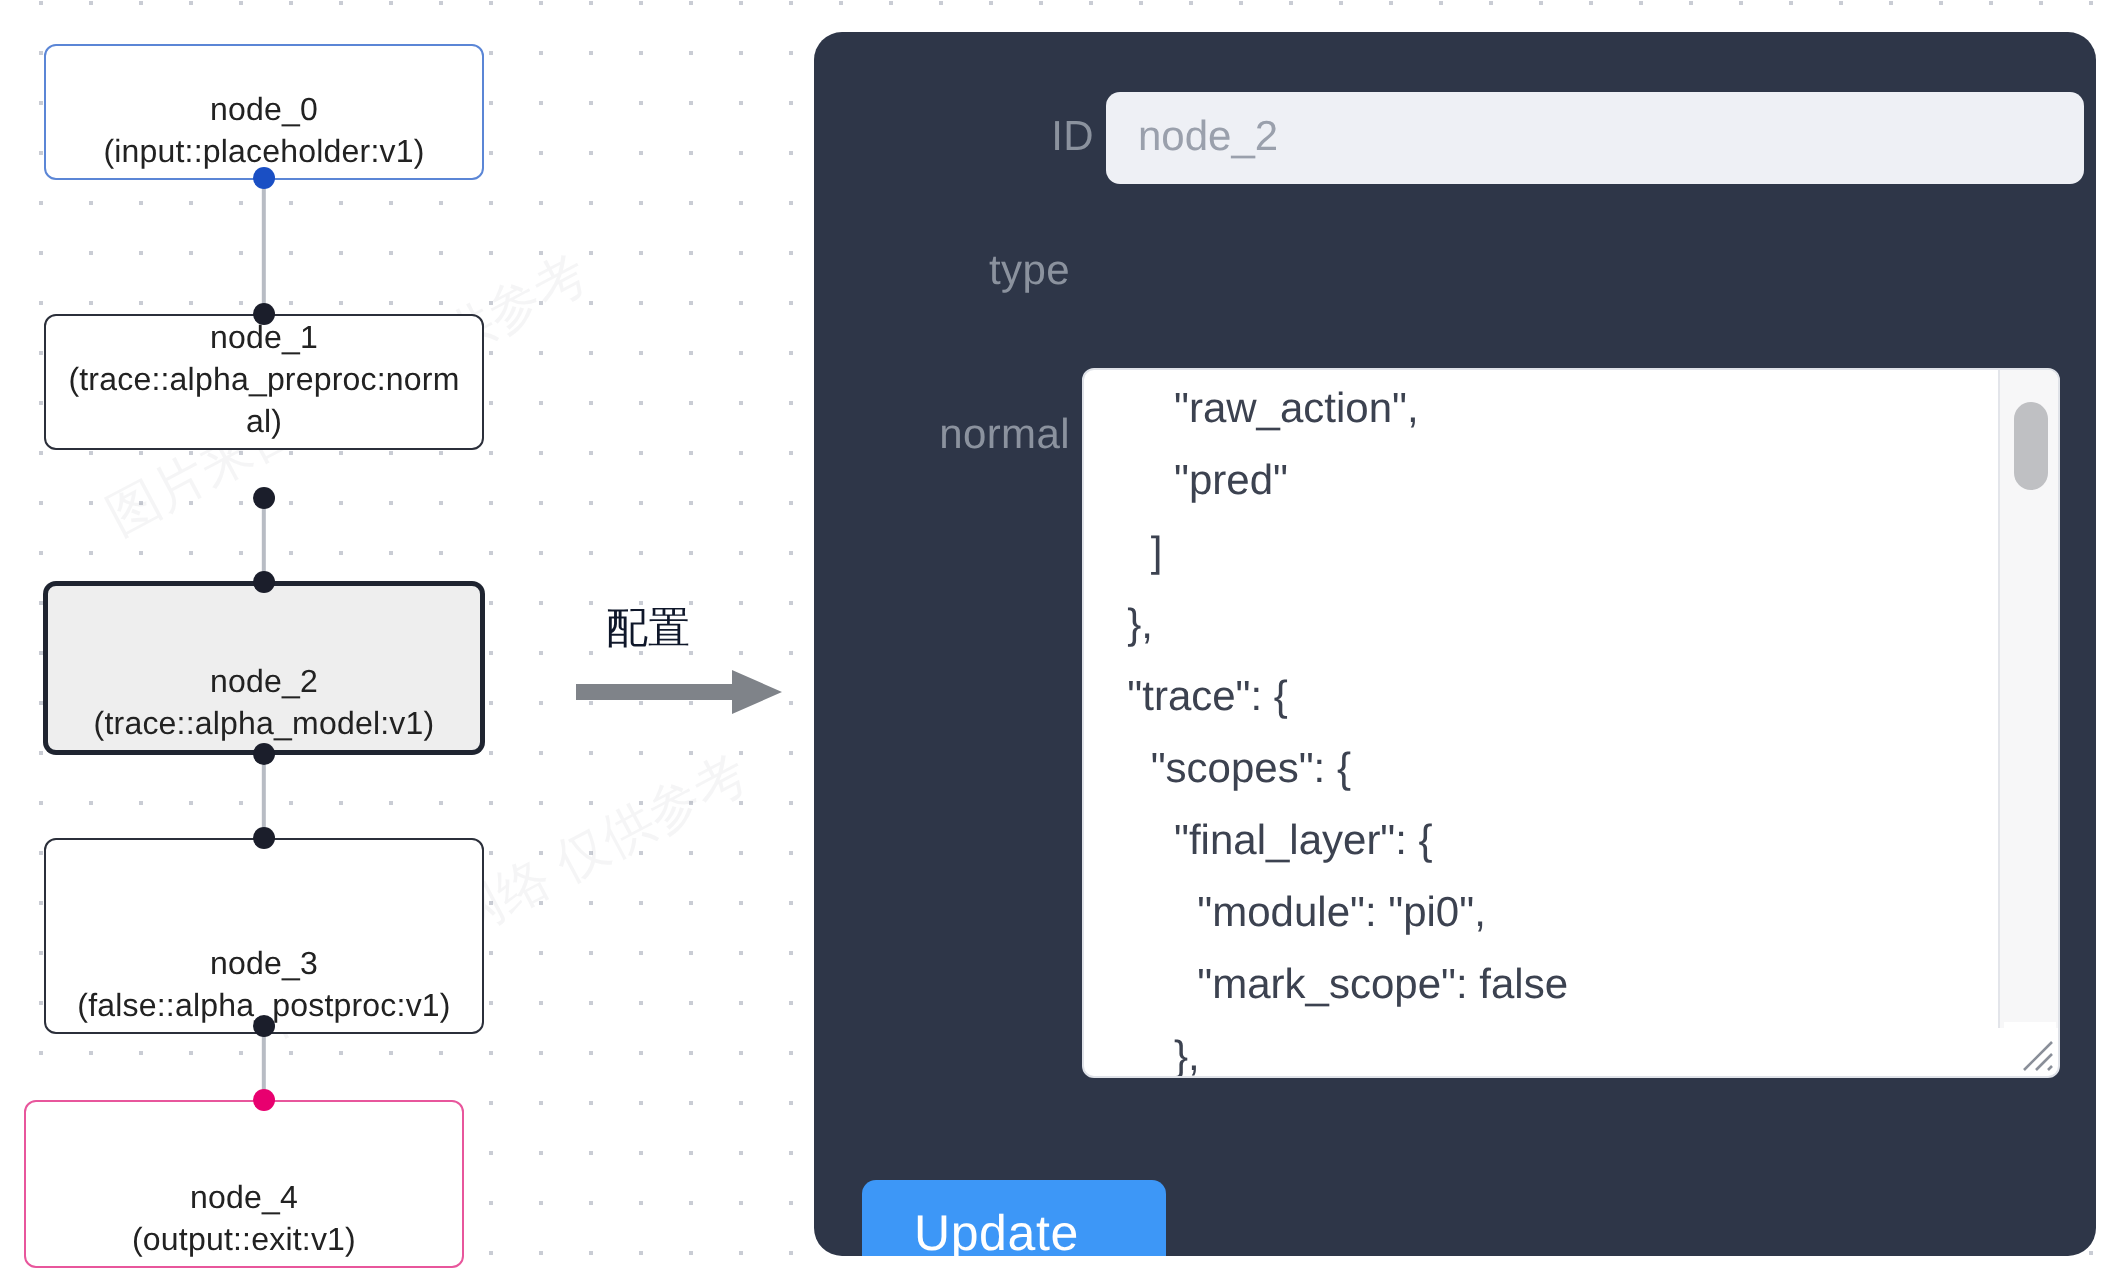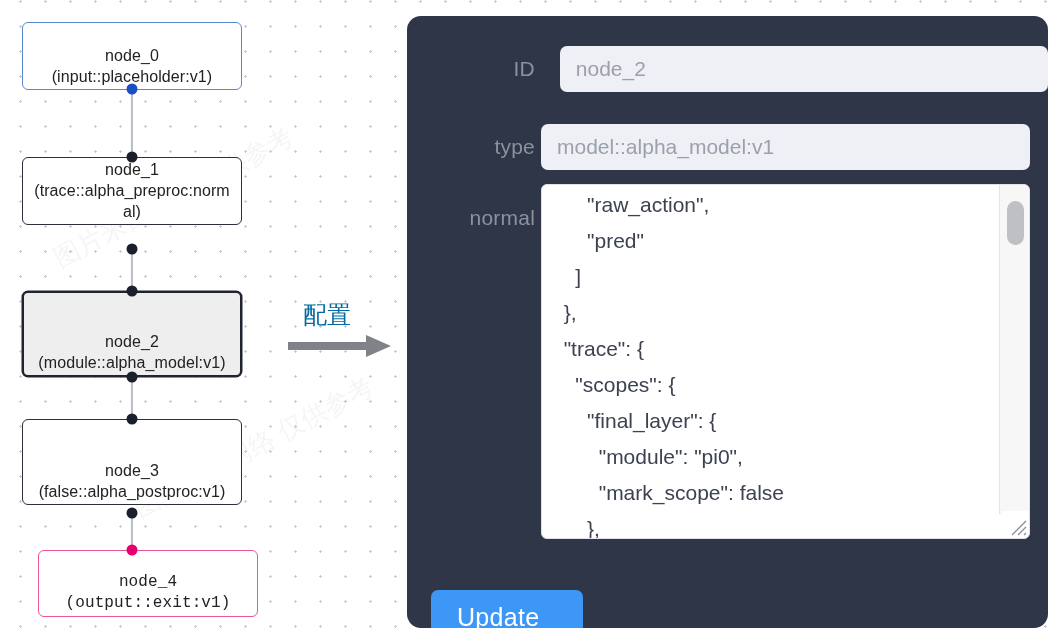--- a/index.html
+++ b/index.html
@@ -103,22 +103,22 @@
     z-index: 1;
   }
 
   
   #arrow-group {
     position: absolute;
     z-index: 6;
   }
   #arrow-caption {
     position: absolute;
-    color: #0369a1;
-    font-size: 24px;
+    color: #0f172a;
+    font-size: 21px;
     line-height: 24px;
     white-space: nowrap;
     font-family: "Liberation Sans", sans-serif;
   }
 
   
   #panel {
     position: absolute;
     left: 407px;
     top: 16px;
@@ -147,21 +147,21 @@
     background: #eef0f5;
     border: none;
     border-radius: 7px;
     color: #9aa0ac;
     font-size: 21px;
     font-family: "Liberation Sans", sans-serif;
     padding: 0 16px;
     outline: none;
   }
 
-  #row-id { left: 0; top: 30px; width: 641px; gap: 19px; }
+  #row-id { left: 12px; top: 30px; width: 641px; }
   #row-id .form-label { width: 128px; }
   #row-id .field { width: 489px; height: 46px; margin-left: 6px; }
 
   #row-type { left: 0; top: 108px; width: 641px; }
   #row-type .form-label { width: 128px; }
   #row-type .field { width: 489px; height: 46px; margin-left: 6px; }
 
   #row-config {
     left: 0; top: 168px; width: 641px;
     align-items: flex-start;
@@ -269,53 +269,52 @@
   </div>
   <div class="handle blue" style="left:132px; top:89px;"></div>
 
   <div class="node default" style="left:22px; top:157px; width:220px; height:68px;">
     <span class="nlabel"><span>node_1</span><br><span>(trace::alpha_preproc:normal)</span></span>
   </div>
   <div class="handle" style="left:132px; top:157px;"></div>
   <div class="handle" style="left:132px; top:249px;"></div>
 
   <div class="node default selected" style="left:22px; top:291px; width:220px; height:86px;">
-    <span class="nlabel"><span>node_2</span><br><span>(module::alpha_model:v1)</span></span>
+    <span class="nlabel"><span>node_2</span><br><span>(trace::alpha_model:v1)</span></span>
   </div>
   <div class="handle" style="left:132px; top:291px;"></div>
   <div class="handle" style="left:132px; top:377px;"></div>
 
-  <div class="node default" style="left:22px; top:419px; width:220px; height:86px;">
+  <div class="node default" style="left:22px; top:419px; width:220px; height:98px;">
     <span class="nlabel"><span>node_3</span><br><span>(false::alpha_postproc:v1)</span></span>
   </div>
   <div class="handle" style="left:132px; top:419px;"></div>
   <div class="handle" style="left:132px; top:513px;"></div>
 
-  <div class="node output" style="left:38px; top:550px; width:220px; height:67px;font-family:Liberation Mono, monospace;">
+  <div class="node output" style="left:12px; top:550px; width:220px; height:84px;">
     <span class="nlabel"><span>node_4</span><br><span>(output::exit:v1)</span></span>
   </div>
   <div class="handle pink" style="left:132px; top:550px;"></div>
 
   <div id="arrow-caption" style="left:303px; top:303px;">配置</div>
   <div id="arrow-group" style="left:288px; top:333px;">
     <svg width="105" height="26" viewBox="0 0 105 26">
       <path d="M0 9 L78 9 L78 2 L103 13 L78 24 L78 17 L0 17 Z" fill="#7f8389"></path>
     </svg>
   </div>
 
   <div id="panel">
 
     <div class="form-row" id="row-id">
       <div class="form-label">ID</div>
       <input class="field" id="id-input" type="text" readonly="" value="node_2" style="">
     </div>
 
     <div class="form-row" id="row-type">
       <div class="form-label">type</div>
-      <input class="field" id="type-input" type="text" readonly="" value="model::alpha_model:v1" style="">
     </div>
 
     <div class="form-row" id="row-config">
       <div class="form-label">normal</div>
       <div id="config-wrap">
         <div id="config-text">      "raw_action",
       "pred"
     ]
   },
   "trace": {

